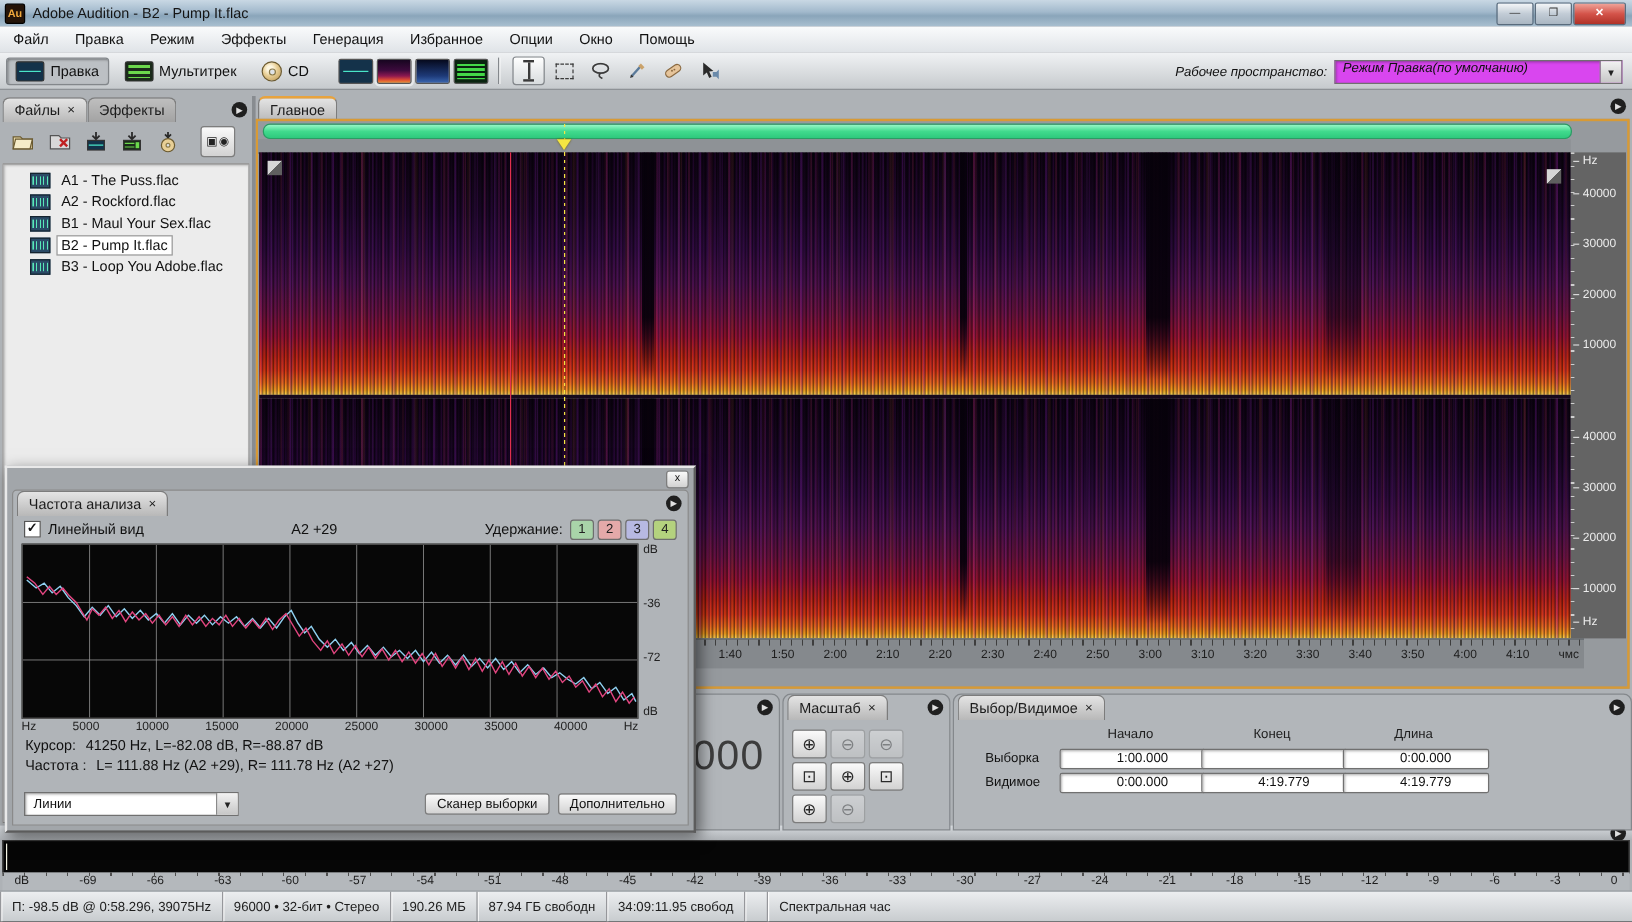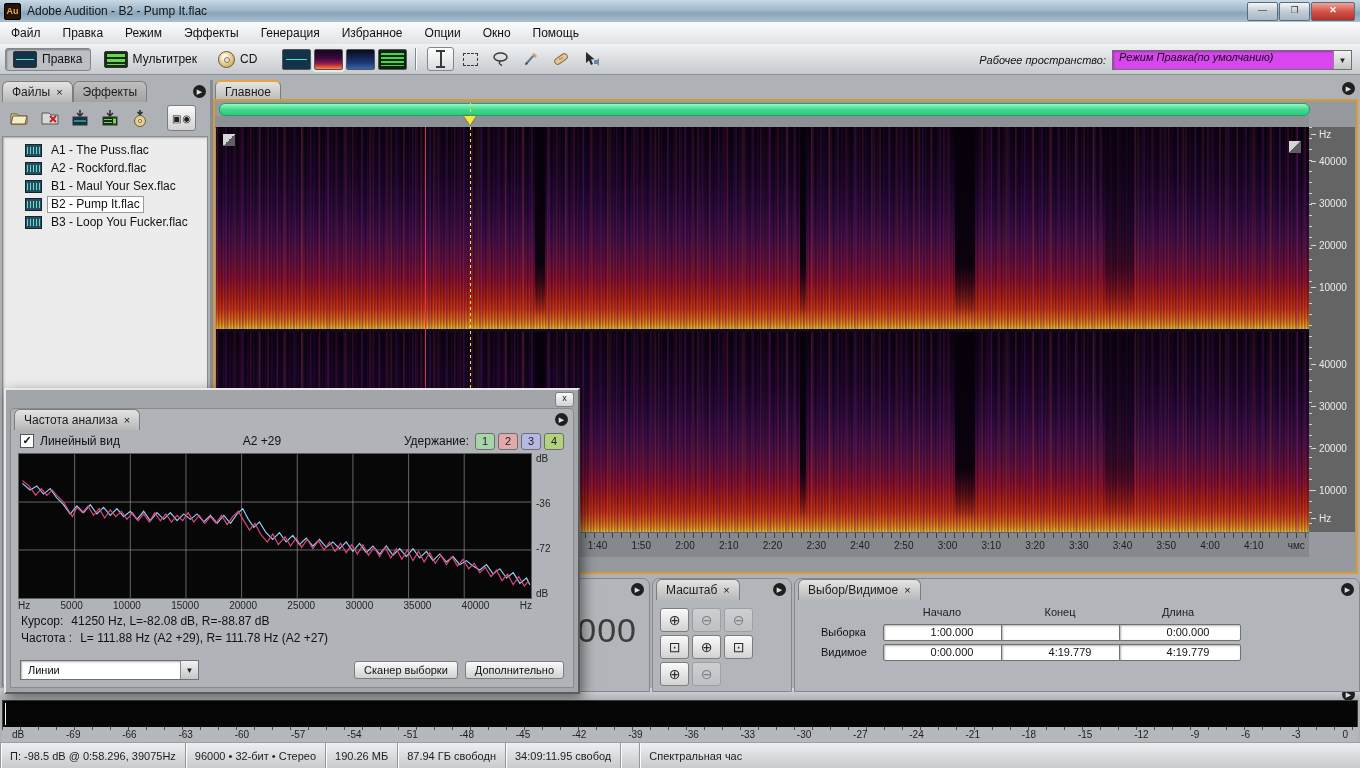--- a/index.html
+++ b/index.html
@@ -91,21 +91,21 @@
      repeating-linear-gradient(90deg,transparent 0 23px,rgba(220,50,110,.10) 23px 26px,transparent 26px 41px,rgba(255,130,45,.09) 41px 44px),
      linear-gradient(to top,#ffd84f 0%,#ffa51e 2%,#f4711a 5%,#e03914 10%,#c02413 16%,#97122e 24%,#6b1240 34%,#471049 46%,#2c0a3c 60%,#1b0628 75%,#120419 90%,#0c0212 100%);}
   .spec-gap{position:absolute;top:0;bottom:0;background:linear-gradient(to bottom,rgba(6,1,10,.93) 0 68%,rgba(6,1,10,0) 94%);}
   .g1{left:29.2%;width:0.9%;} .g2{left:53.4%;width:0.6%;} .g3{left:67.6%;width:1.8%;} .g4{left:81.3%;width:2.7%;opacity:.5;}
   .sel-handle{position:absolute;width:12px;height:12px;background:linear-gradient(135deg,#d6d6d6 50%,#5f5f5f 50%);z-index:3;}
   .hz-col{position:absolute;right:1px;top:26px;width:46px;height:405px;background:#646464;}
   .hz-lbl{position:absolute;left:10px;font-size:10px;color:#ececec;}
   .hz-lbl::before{content:"";position:absolute;left:-8px;top:5px;width:5px;height:1px;background:#d8d8d8;}
   .hz-ticks{position:absolute;left:0;top:0;bottom:0;width:3px;
     background:repeating-linear-gradient(180deg,#cfcfcf 0 1px,transparent 1px 11px);}
-  .time-ruler{position:absolute;left:1px;width:1093px;top:431px;height:24px;background:#85898d;border-top:1px solid #5e6266;}
+  .time-ruler{position:absolute;left:12px;width:1093px;top:431px;height:24px;background:#85898d;border-top:1px solid #5e6266;}
   .ruler-ticks{position:absolute;left:0;right:0;top:0;height:5px;
     background:repeating-linear-gradient(90deg,#3e3e3e 0 1px,transparent 1px 9px);}
   .ruler-labels{position:absolute;left:328px;right:4px;top:7px;display:flex;justify-content:space-between;font-size:10px;color:#1d1d1d;}
   .playline-red{position:absolute;left:210px;top:26px;width:1px;height:405px;background:#e03050;z-index:3;}
   .playline-yellow{position:absolute;left:255px;top:2px;width:1px;height:429px;z-index:3;
     background:repeating-linear-gradient(180deg,#f5e642 0 3px,transparent 3px 6px);}
   .play-tri{position:absolute;left:249px;top:15px;width:0;height:0;z-index:4;
     border-left:6px solid transparent;border-right:6px solid transparent;border-top:9px solid #f5e642;
     filter:drop-shadow(0 0 1px #6a5d00);}
   .mg-menu{position:absolute;right:3px;top:2px;}
@@ -311,21 +311,21 @@
         <div class="file-item">
         <span class="file-icon"></span>
         <span class="file-label">B1 - Maul Your Sex.flac</span>
       </div>
         <div class="file-item selected">
         <span class="file-icon"></span>
         <span class="file-label">B2 - Pump It.flac</span>
       </div>
         <div class="file-item">
         <span class="file-icon"></span>
-        <span class="file-label">B3 - Loop You Fucker.flac</span>
+        <span class="file-label">B3 - Loop You Adobe.flac</span>
       </div>
       </div>
   </div>
   <div class="splitter"></div>
 
   <div class="main-group">
     <span class="tab active main-tab">
       <span>Главное</span>
     </span>
     <span class="pmenu mg-menu">▶</span>

